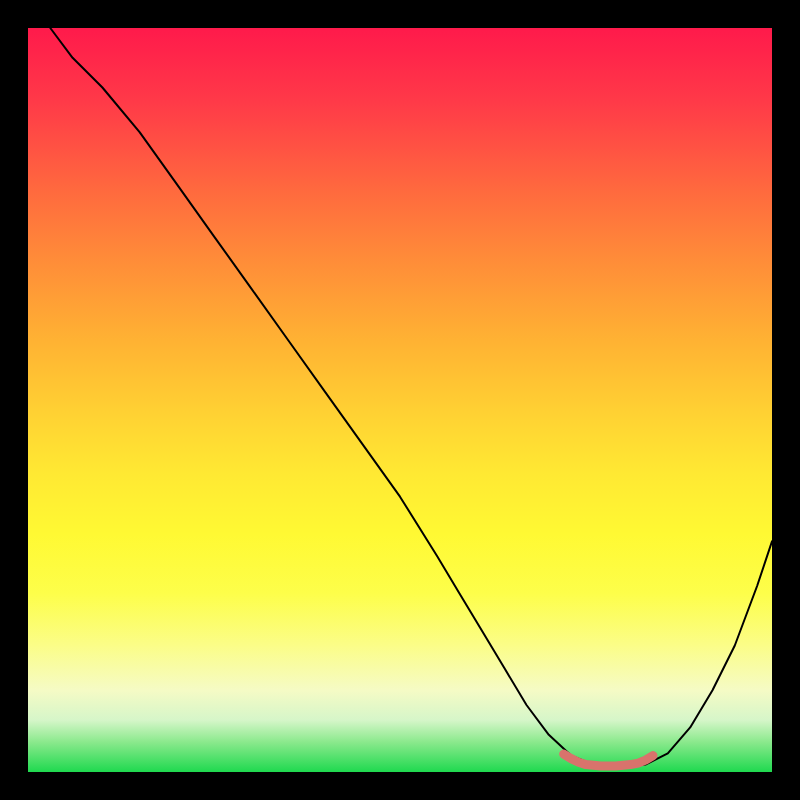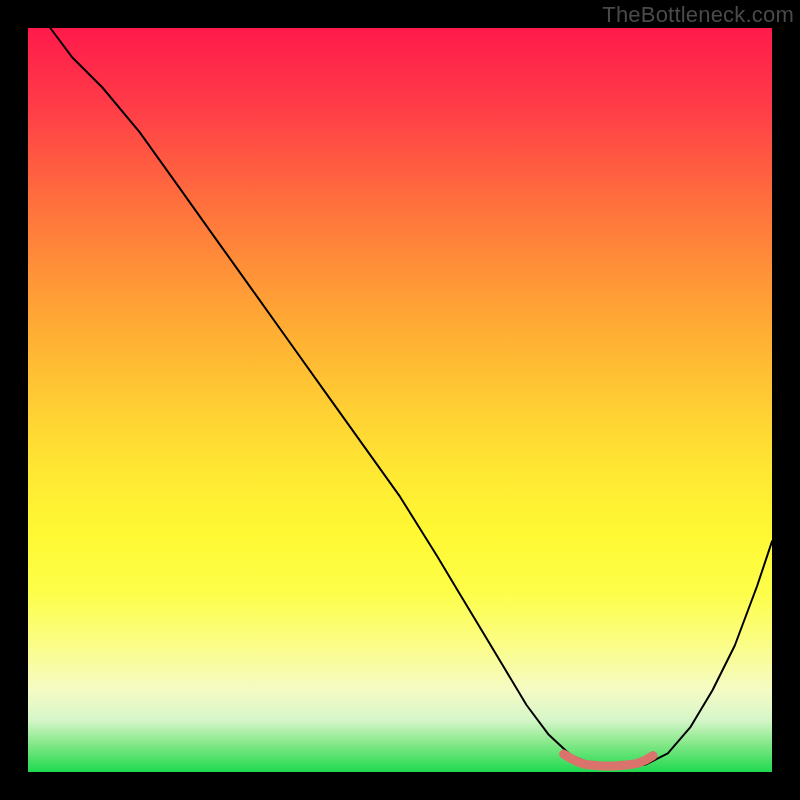--- a/index.html
+++ b/index.html
@@ -56,21 +56,20 @@
     top: 0;
     width: 744px;
     height: 744px;
     overflow: visible;
   }
 </style>
 </head>
 <body>
 
 <div class="frame">
-  <div class="watermark">TheBottleneck.com</div>
 
   <div class="plot">
     <svg class="curve" viewBox="0 0 744 744" preserveAspectRatio="none">
       <path id="main-curve" fill="none" stroke="#000" stroke-width="2" stroke-linecap="round" stroke-linejoin="round" d="M22.3 0.0 L44.6 29.8 L74.4 59.5 L111.6 104.2 L148.8 156.2 L186.0 208.3 L223.2 260.4 L260.4 312.5 L297.6 364.6 L334.8 416.6 L372.0 468.7 L409.2 528.2 L431.5 565.4 L453.8 602.6 L476.2 639.8 L498.5 677.0 L520.8 706.8 L543.1 727.6 L565.4 736.6 L587.8 738.0 L602.6 738.0 L617.5 736.6 L639.8 725.4 L662.2 699.4 L684.5 662.2 L706.8 617.5 L729.1 558.0 L744.0 513.4"></path>
       <path id="band-curve" fill="none" stroke="#d9736c" stroke-width="9" stroke-linecap="round" stroke-linejoin="round" d="M535.7 726.1 L543.1 730.6 L550.6 734.3 L558.0 736.6 L565.4 737.3 L572.9 738.0 L580.3 738.0 L587.8 738.0 L595.2 737.3 L602.6 736.6 L610.1 735.1 L617.5 732.1 L625.0 727.6"></path>
     </svg>
   </div>
 </div>
 
 </body></html>

